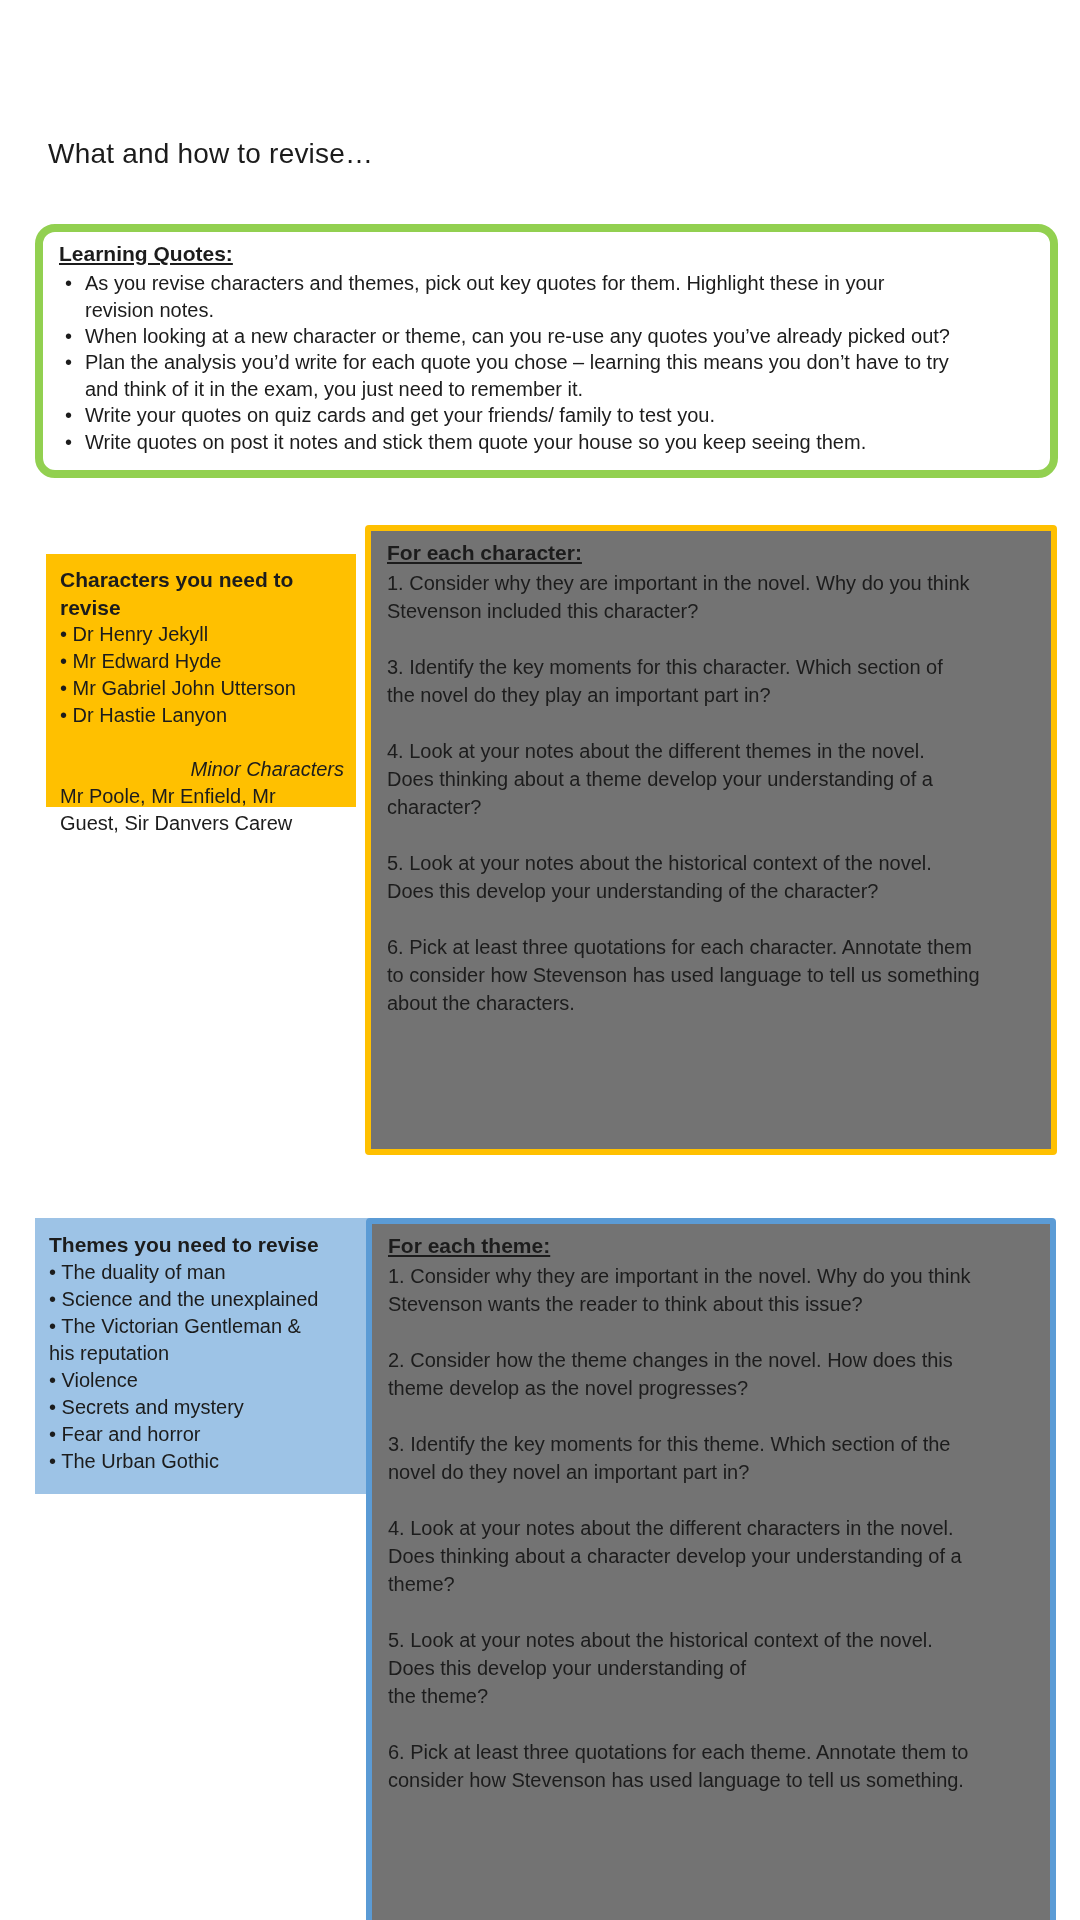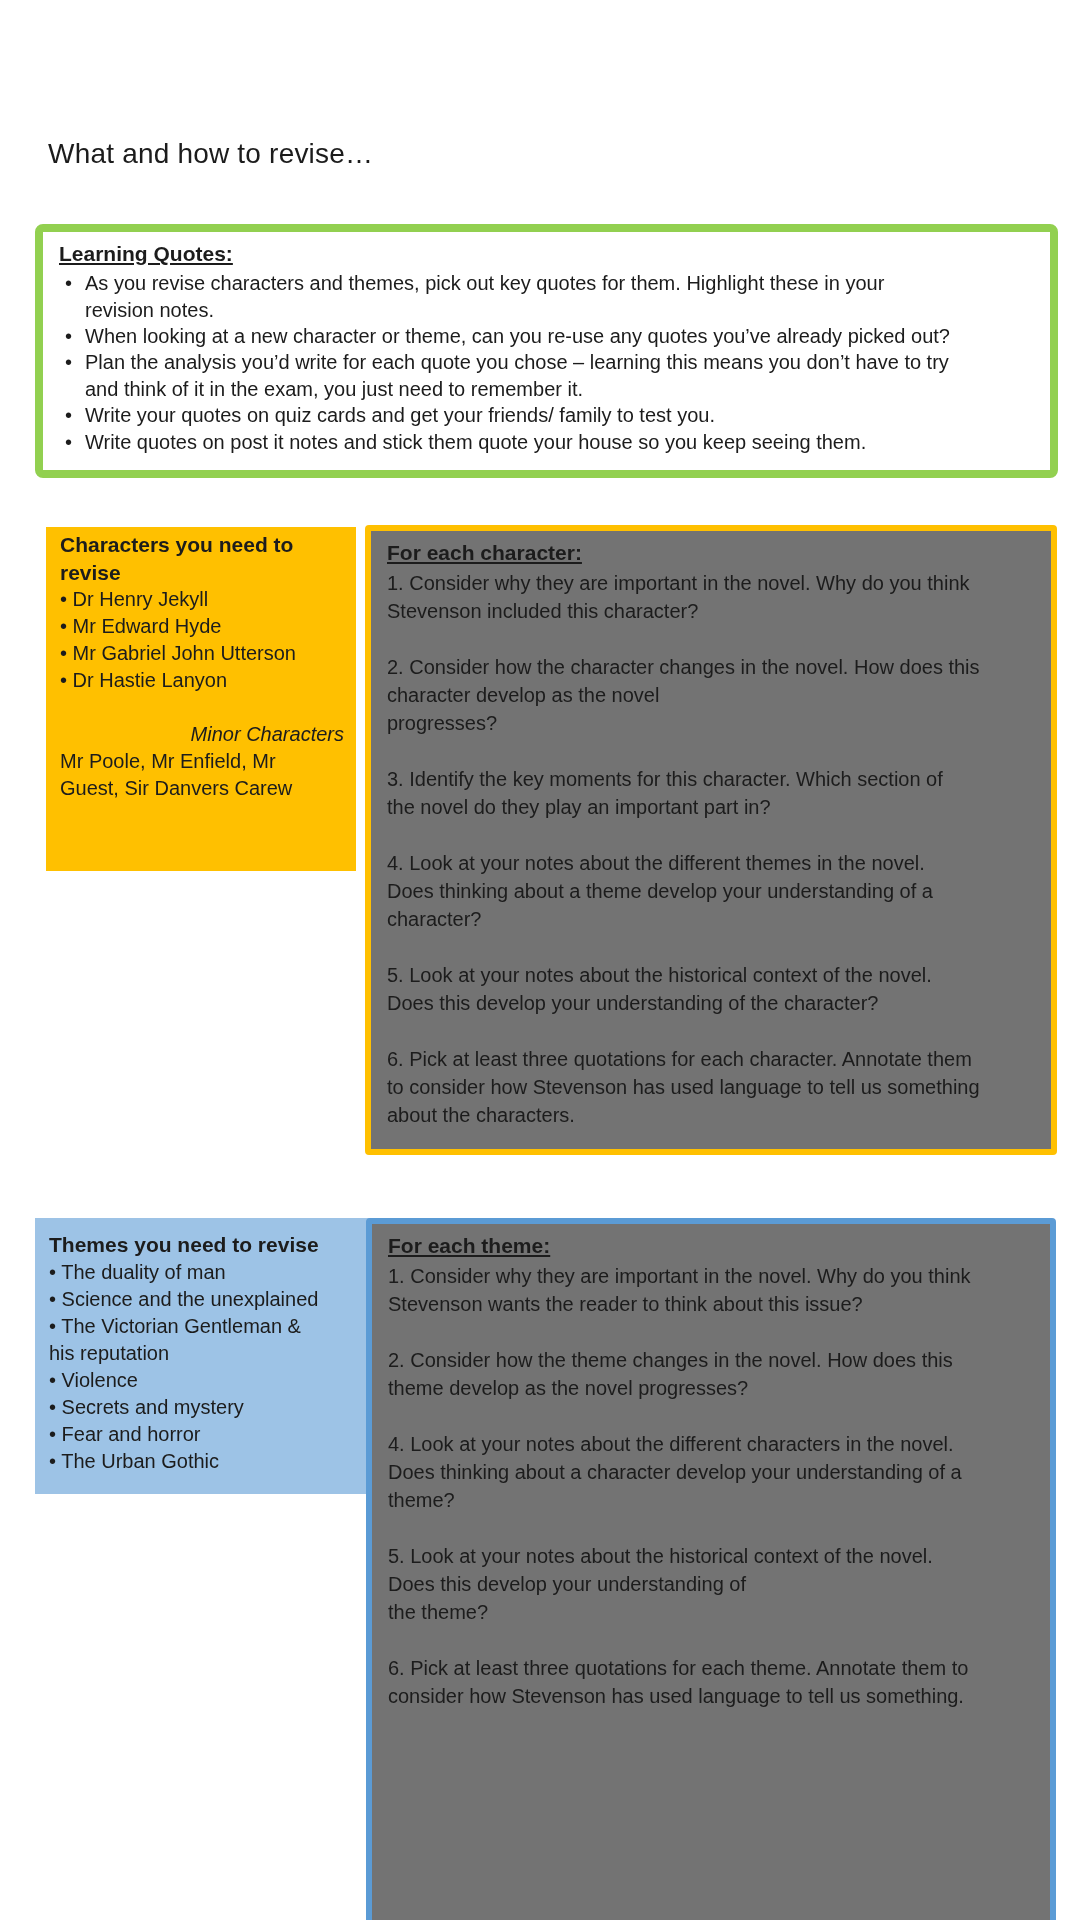--- a/index.html
+++ b/index.html
@@ -18,36 +18,36 @@
   .page{position:absolute;inset:0;width:1080px;height:1920px;background:#fff;}
 
   .page-title{
     position:absolute;left:48px;top:138px;
     font-size:28px;font-weight:400;letter-spacing:.2px;
   }
 
   
   .green-box{
     position:absolute;left:35px;top:224px;width:1023px;height:254px;
-    border:8px solid var(--green-border);border-radius:8px;background:#fff;
+    border:8px solid var(--green-border);border-radius:20px;background:#fff;
     padding:8px 18px 6px 16px;
   }
   .box-heading{
     font-size:21px;font-weight:700;text-decoration:underline;
     line-height:1.3;margin-bottom:3px;white-space:pre-line;
   }
   .bullet-list{list-style:none;}
   .bullet-item{display:flex;font-size:20px;line-height:1.32;}
   .bullet-marker{flex:0 0 26px;padding-left:6px;}
   .bullet-text{flex:1;white-space:pre-line;}
 
   
   .orange-panel{
-    position:absolute;left:46px;top:527px;width:310px;height:344px;
-    background:var(--gold);padding:4px 12px 10px 14px;
+    position:absolute;left:46px;top:554px;width:310px;height:253px;
+    background:var(--gold);padding:12px 12px 10px 14px;
   }
   .panel-heading{font-size:21px;font-weight:700;line-height:1.32;white-space:pre-line;}
   .panel-line{font-size:20px;line-height:1.35;white-space:pre-line;}
   .panel-spacer{height:27px;}
   .minor-heading{font-size:20px;line-height:1.35;font-style:italic;text-align:right;}
 
   
   .task-box{
     position:absolute;background:#737373;border-radius:4px;
     padding:8px 10px 6px 16px;
@@ -110,23 +110,20 @@
     <div class="panel-spacer"></div>
     <div class="minor-heading">Minor Characters</div>
     <div class="panel-line">Mr Poole, Mr Enfield, Mr
 Guest, Sir Danvers Carew</div>
   </section>
 
   <section class="task-box char-tasks">
     <div class="box-heading">For each character:</div>
     <div class="task-item">1. Consider why they are important in the novel. Why do you think
 Stevenson included this character?</div>
-    <div class="task-item">2. Consider how the character changes in the novel. How does this
-character develop as the novel
-progresses?</div>
     <div class="task-item">3. Identify the key moments for this character. Which section of
 the novel do they play an important part in?</div>
     <div class="task-item">4. Look at your notes about the different themes in the novel.
 Does thinking about a theme develop your understanding of a
 character?</div>
     <div class="task-item">5. Look at your notes about the historical context of the novel.
 Does this develop your understanding of the character?</div>
     <div class="task-item">6. Pick at least three quotations for each character. Annotate them
 to consider how Stevenson has used language to tell us something
 about the characters.</div>
@@ -143,20 +140,22 @@
     <div class="panel-line">• Fear and horror</div>
     <div class="panel-line">• The Urban Gothic</div>
   </section>
 
   <section class="task-box theme-tasks">
     <div class="box-heading">For each theme:</div>
     <div class="task-item">1. Consider why they are important in the novel. Why do you think
 Stevenson wants the reader to think about this issue?</div>
     <div class="task-item">2. Consider how the theme changes in the novel. How does this
 theme develop as the novel progresses?</div>
+    <div class="task-item">3. Identify the key moments for this theme. Which section of the
+novel do they novel an important part in?</div>
     <div class="task-item">4. Look at your notes about the different characters in the novel.
 Does thinking about a character develop your understanding of a
 theme?</div>
     <div class="task-item">5. Look at your notes about the historical context of the novel.
 Does this develop your understanding of
 the theme?</div>
     <div class="task-item">6. Pick at least three quotations for each theme. Annotate them to
 consider how Stevenson has used language to tell us something.</div>
   </section>
 

